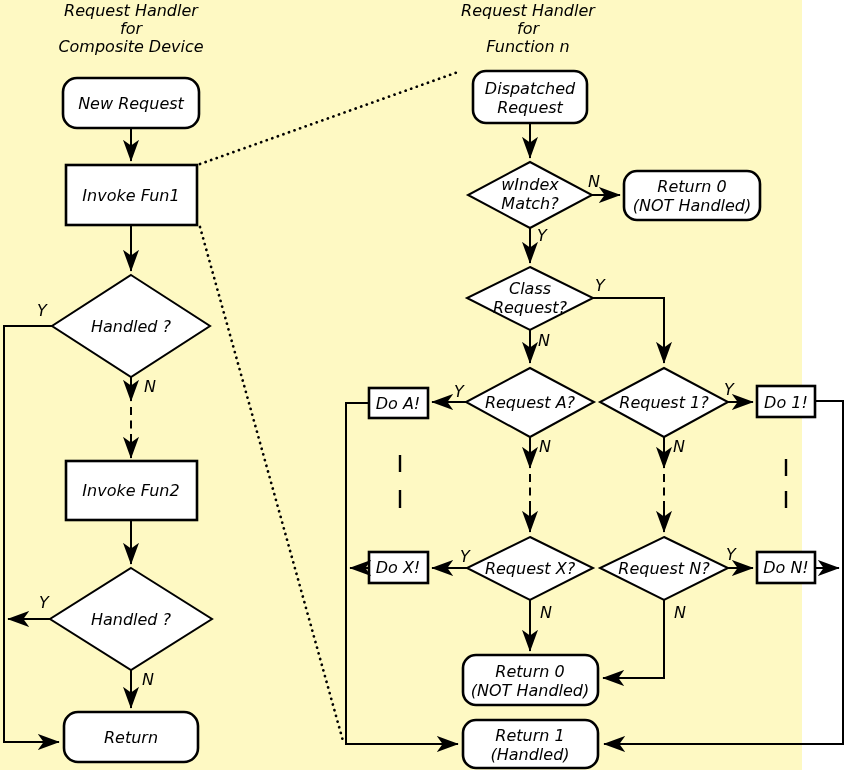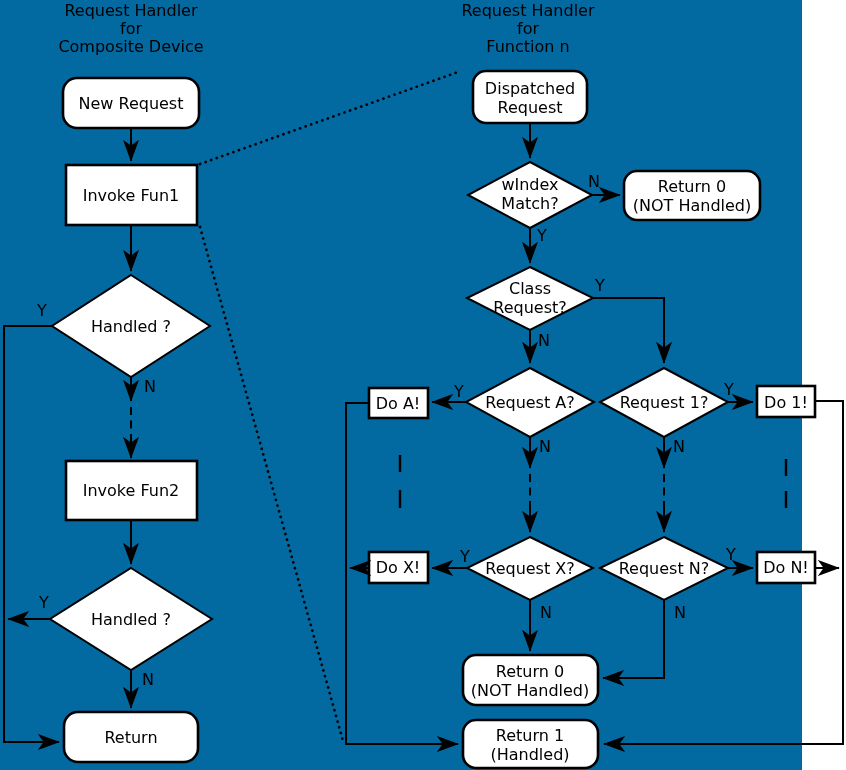--- a/index.html
+++ b/index.html
@@ -1,16 +1,16 @@
 <!DOCTYPE html>
 <html><head>
 <meta charset="utf-8">
 <style>
   html, body { margin:0; padding:0; background:#ffffff; }
-  .stage { width:802px; height:770px; position:relative; background:#0369a1; }
+  .stage { width:802px; height:770px; position:relative; background:#fef9c3;font-style:italic; }
   svg { display:block; }
   .box     { fill:#ffffff; stroke:#000000; stroke-width:2.6; }
   .term    { fill:#ffffff; stroke:#000000; stroke-width:2.6; }
   .diamond { fill:#ffffff; stroke:#000000; stroke-width:2; stroke-linejoin:miter; }
   .edge    { fill:none; stroke:#000000; stroke-width:2; }
   .dash    { stroke-dasharray:8 5.5; }
   .dot     { fill:none; stroke:#000000; stroke-width:2.7; stroke-dasharray:0.1 5.8; stroke-linecap:round; }
   .ell     { fill:none; stroke:#000000; stroke-width:2.4; }
   text { font-family:"DejaVu Sans","Liberation Sans",sans-serif; font-size:16px; fill:#000000;
          text-anchor:middle; }

